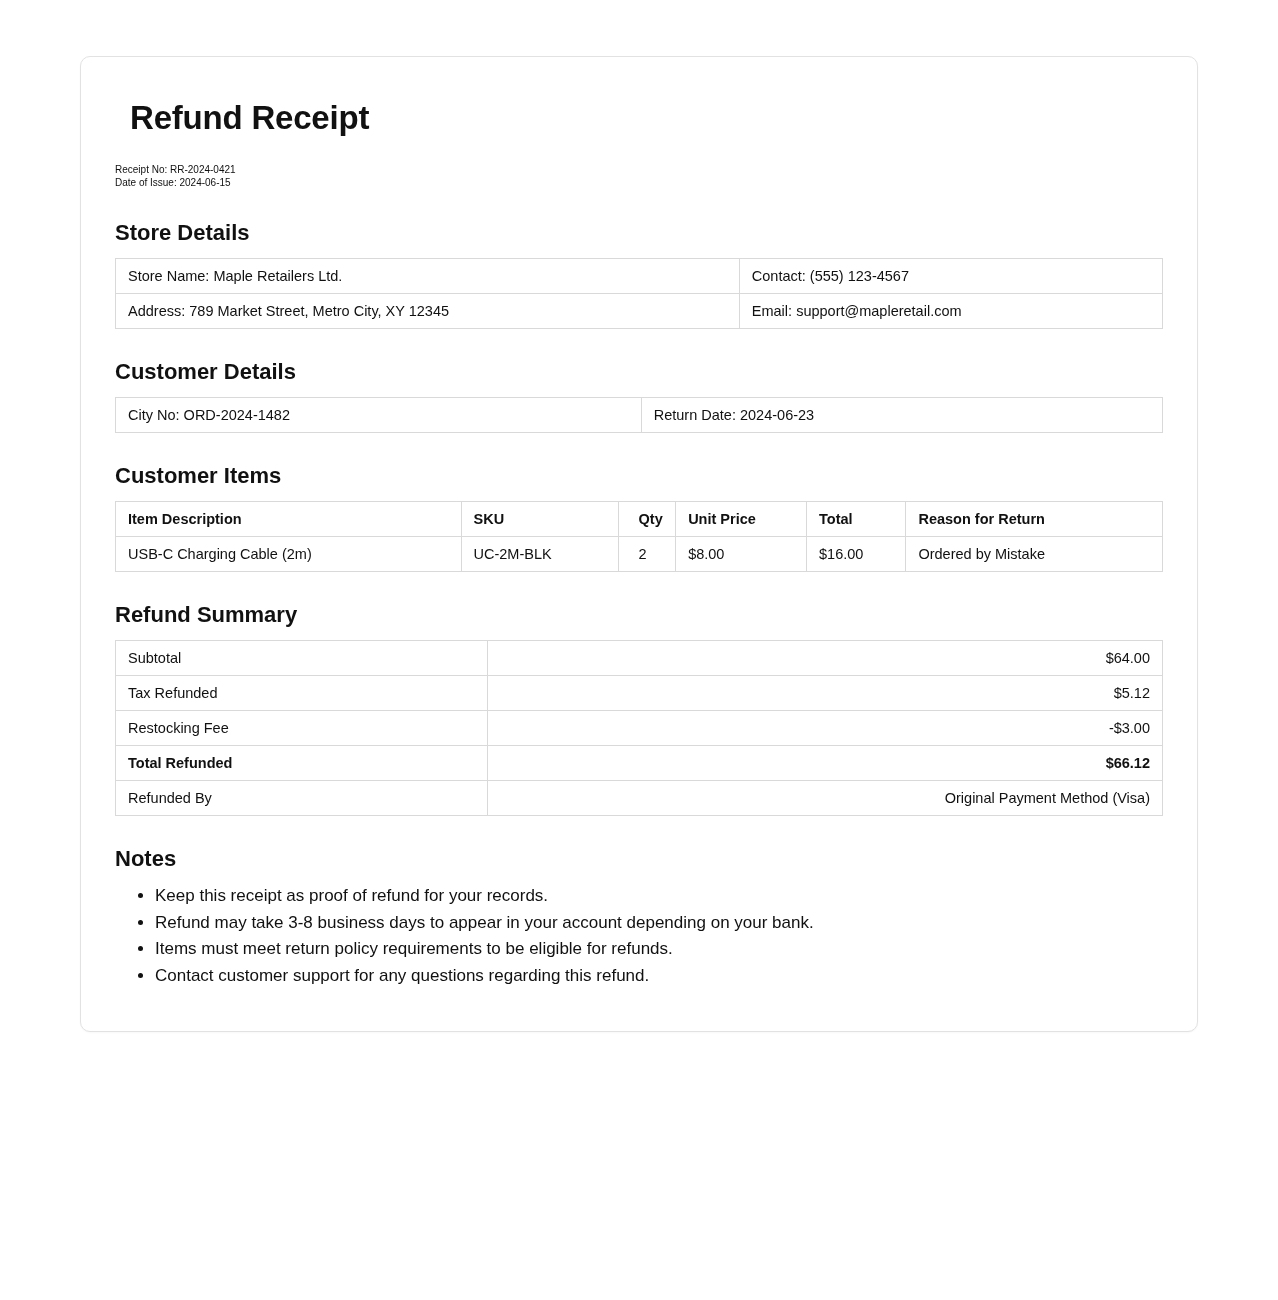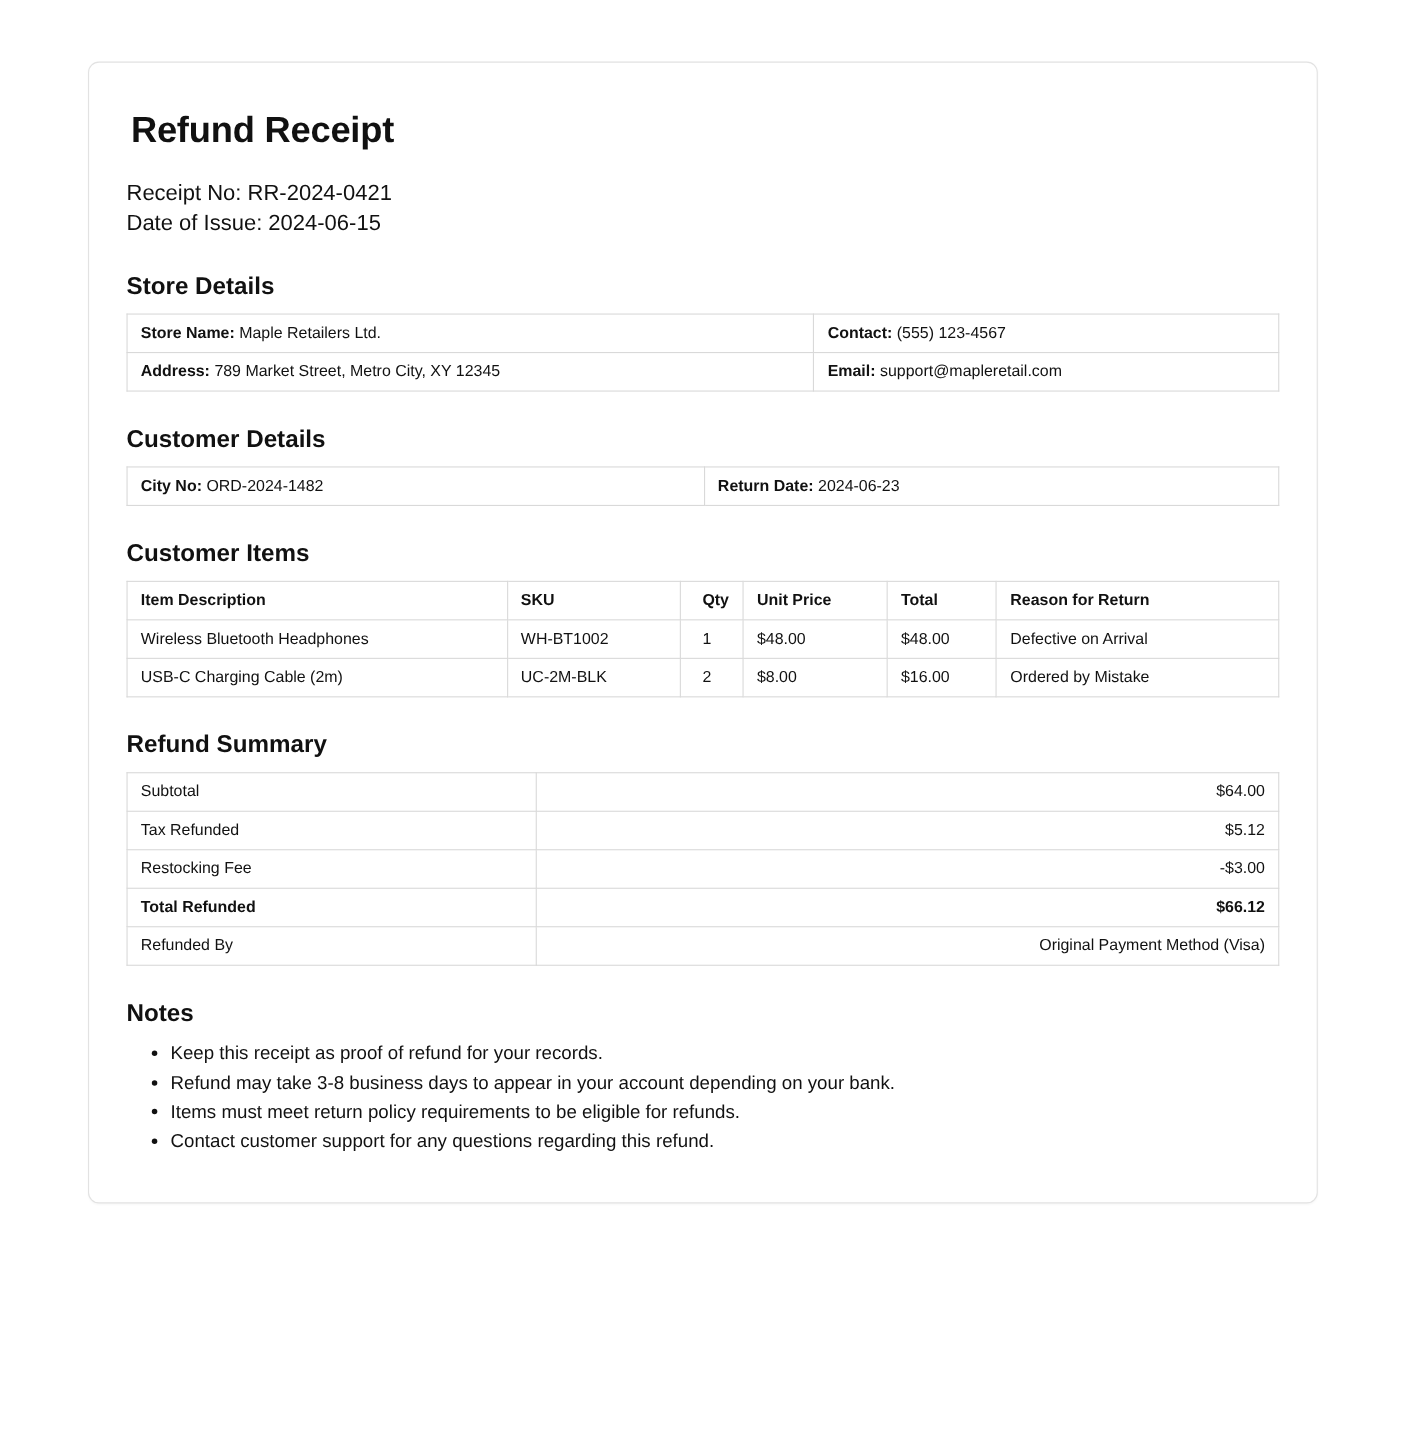--- a/index.html
+++ b/index.html
@@ -20,26 +20,26 @@
   .receipt-card {
     border: 1px solid #e2e2e2;
     border-radius: 10px;
     background: #ffffff;
     padding: 42px 34px 40px 34px;
     box-shadow: 0 1px 2px rgba(0,0,0,0.03);
   }
   h1.doc-title {
     font-size: 33px;
     line-height: 1.15;
-    margin: 0 0 26px 4px;
+    margin: 0 0 26px 15px;
     font-weight: bold;
     letter-spacing: -0.2px;
   }
   .meta-line {
-    font-size: 20px;
+    font-size: 10px;
     line-height: 1.35;
     margin: 0;
   }
   h2.section-title {
     font-size: 22px;
     font-weight: bold;
     margin: 30px 0 12px 0;
   }
   table.grid {
     width: 100%;
@@ -49,21 +49,21 @@
   table.grid td, table.grid th {
     border: 1px solid #d9d9d9;
     padding: 9px 12px;
     text-align: left;
     vertical-align: middle;
     font-weight: normal;
   }
   table.grid th {
     font-weight: bold;
   }
-  .lbl { font-weight: bold; }
+  .lbl { font-weight: normal; }
   .items-table th:nth-child(1), .items-table td:nth-child(1) { width: 33%; }
   .items-table th:nth-child(2), .items-table td:nth-child(2) { width: 15%; }
   .items-table th:nth-child(3), .items-table td:nth-child(3) { width: 5.5%; padding-left: 20px; }
   .items-table th:nth-child(4), .items-table td:nth-child(4) { width: 12.5%; }
   .items-table th:nth-child(5), .items-table td:nth-child(5) { width: 9.5%; }
   .summary-table td:nth-child(1) { width: 35.5%; }
   .summary-table td:nth-child(2) { text-align: right; }
   .summary-table tr.total-row td { font-weight: bold; }
   ul.notes-list {
     margin: 10px 0 0 0;
@@ -133,28 +133,20 @@
           <th>Item Description</th>
           <th>SKU</th>
           <th>Qty</th>
           <th>Unit Price</th>
           <th>Total</th>
           <th>Reason for Return</th>
         </tr>
       </thead>
       <tbody>
         <tr>
-          <td>Wireless Bluetooth Headphones</td>
-          <td>WH-BT1002</td>
-          <td>1</td>
-          <td>$48.00</td>
-          <td>$48.00</td>
-          <td>Defective on Arrival</td>
-        </tr>
-        <tr>
           <td>USB-C Charging Cable (2m)</td>
           <td>UC-2M-BLK</td>
           <td>2</td>
           <td>$8.00</td>
           <td>$16.00</td>
           <td>Ordered by Mistake</td>
         </tr>
       </tbody>
     </table>
 

